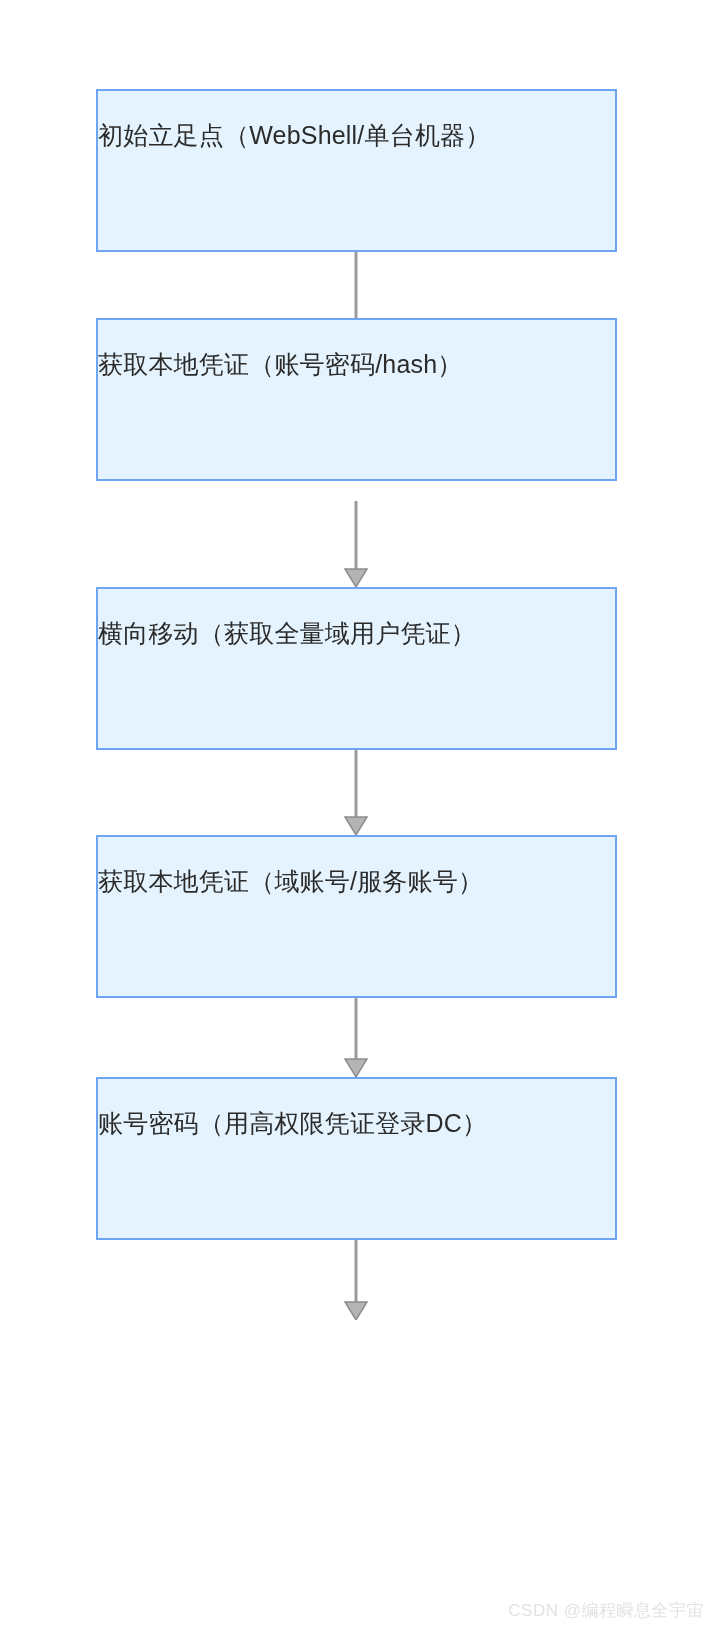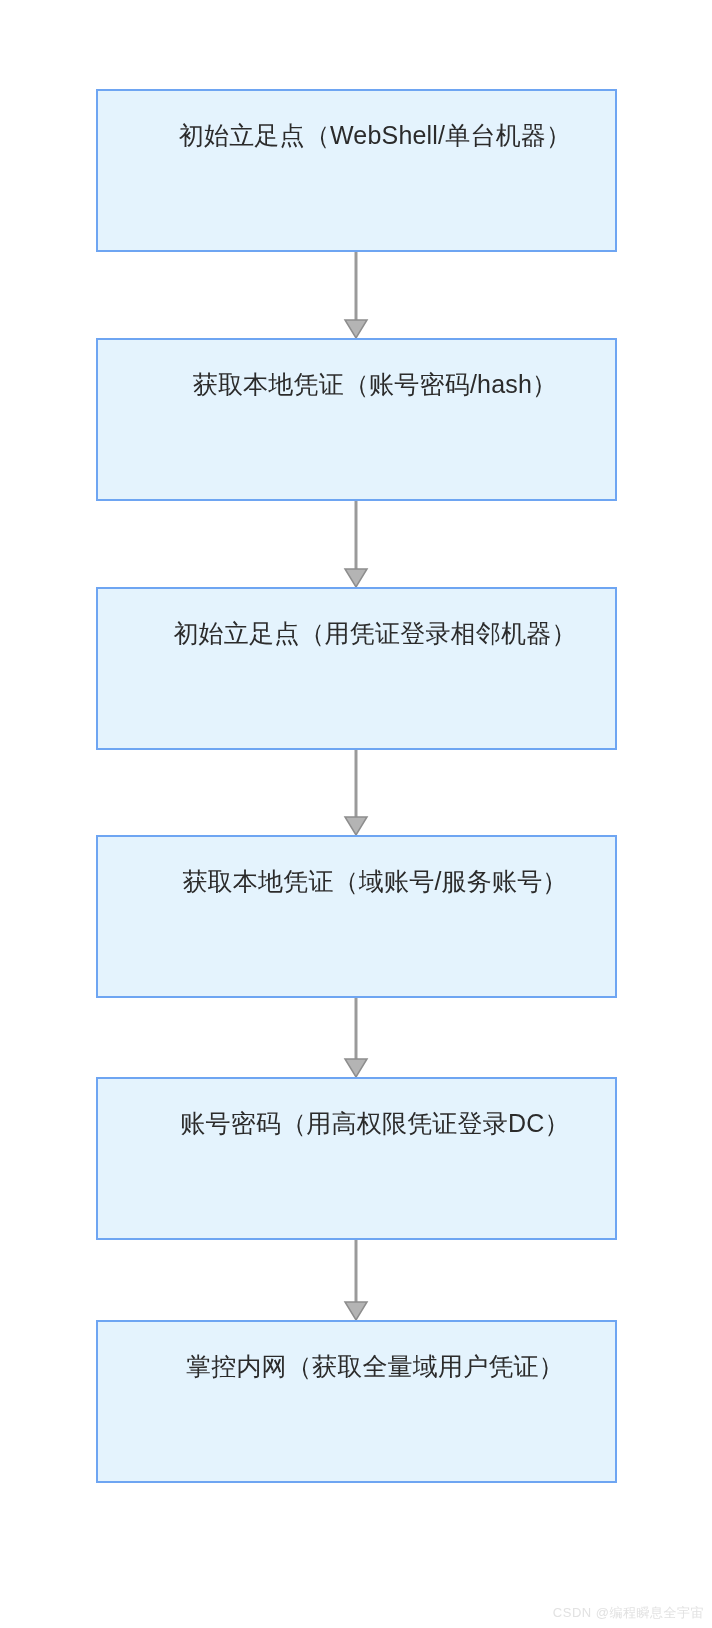--- a/index.html
+++ b/index.html
@@ -32,31 +32,30 @@
     box-sizing: border-box;
     background: #e4f3fd;
     border: 2px solid #6ea5f2;
     border-radius: 0;
   }
   .flow-node .node-label {
     position: absolute;
     left: 0;
     right: 0;
     top: 27px;
-    text-align: center;
+    text-align: left;
     font-size: 25px;
     line-height: 34px;
     color: #2b2b2b;
     letter-spacing: 0.2px;
     white-space: nowrap;
-    padding-left: 37px;
   }
 
   .node-1 { top: 89px; }
-  .node-2 { top: 338px; }
+  .node-2 { top: 318px; }
   .node-3 { top: 587px; }
   .node-4 { top: 835px; }
   .node-5 { top: 1077px; }
   .node-6 { top: 1320px; }
 
   
   .flow-arrow {
     position: absolute;
     left: 335px;
     width: 42px;
@@ -71,21 +70,21 @@
     display: block;
     width: 42px;
     height: 100%;
   }
 
   
   #watermark {
     position: absolute;
     right: 8px;
     bottom: 6px;
-    font-size: 13px;
+    font-size: 17px;
     color: #e2e2e2;
     letter-spacing: 0.5px;
     white-space: nowrap;
     user-select: none;
   }
 </style>
 </head>
 <body>
 
 <div id="flow-canvas">
@@ -106,21 +105,21 @@
   </div>
 
   <div class="flow-arrow arrow-2">
     <svg viewBox="0 0 42 86" preserveAspectRatio="none" aria-hidden="true">
       <line x1="21" y1="0" x2="21" y2="72" stroke="#9a9a9a" stroke-width="3"></line>
       <polygon points="10,68 32,68 21,86" fill="#b4b4b4" stroke="#8d8d8d" stroke-width="1.5"></polygon>
     </svg>
   </div>
 
   <div class="flow-node node-3">
-    <div class="node-label">初始立足点（用凭证登录相邻机器）</div>
+    <div class="node-label">横向移动（获取全量域用户凭证）</div>
   </div>
 
   <div class="flow-arrow arrow-3">
     <svg viewBox="0 0 42 85" preserveAspectRatio="none" aria-hidden="true">
       <line x1="21" y1="0" x2="21" y2="71" stroke="#9a9a9a" stroke-width="3"></line>
       <polygon points="10,67 32,67 21,85" fill="#b4b4b4" stroke="#8d8d8d" stroke-width="1.5"></polygon>
     </svg>
   </div>
 
   <div class="flow-node node-4">
@@ -138,19 +137,16 @@
     <div class="node-label">账号密码（用高权限凭证登录DC）</div>
   </div>
 
   <div class="flow-arrow arrow-5">
     <svg viewBox="0 0 42 80" preserveAspectRatio="none" aria-hidden="true">
       <line x1="21" y1="0" x2="21" y2="66" stroke="#9a9a9a" stroke-width="3"></line>
       <polygon points="10,62 32,62 21,80" fill="#b4b4b4" stroke="#8d8d8d" stroke-width="1.5"></polygon>
     </svg>
   </div>
 
-  <div class="flow-node node-6">
-    <div class="node-label">掌控内网（获取全量域用户凭证）</div>
-  </div>
 
 </div>
 
 <div id="watermark">CSDN @编程瞬息全宇宙</div>
 
 </body></html>

